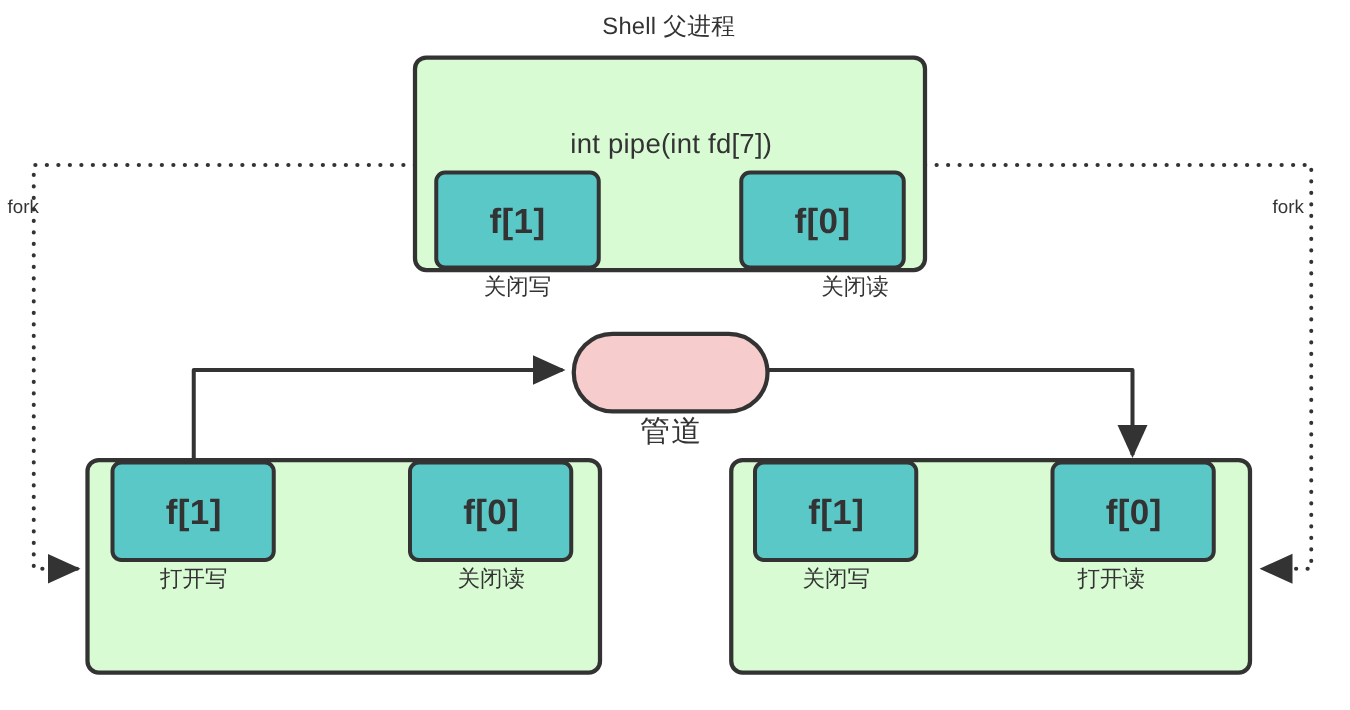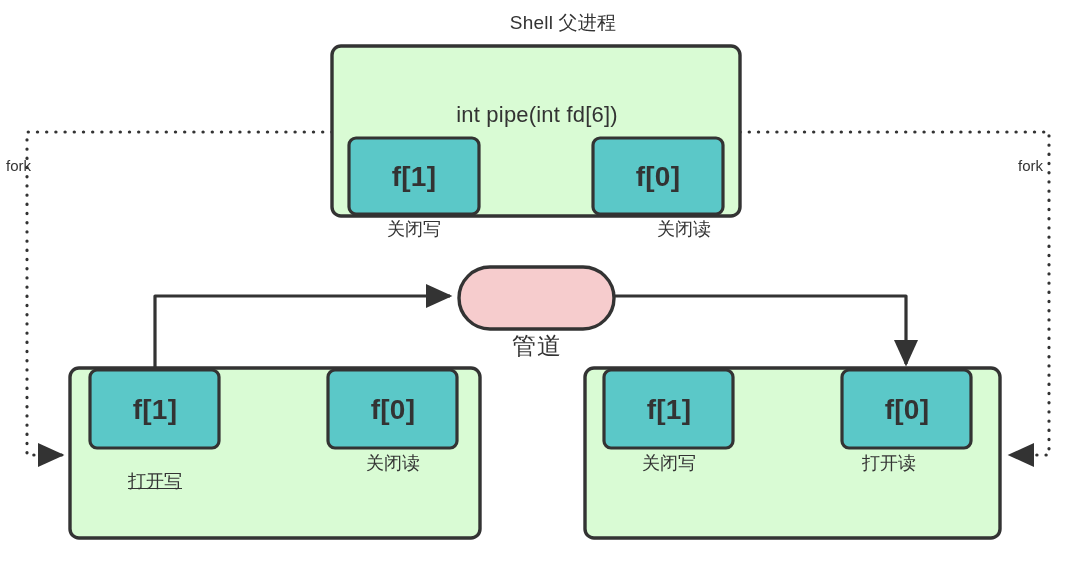--- a/index.html
+++ b/index.html
@@ -99,39 +99,39 @@
 
     <rect x="90" y="370" width="129" height="78" rx="7" ry="7" fill="#5bc8c8" stroke="#333333" stroke-width="3.2"></rect>
     <rect x="328" y="370" width="129" height="78" rx="7" ry="7" fill="#5bc8c8" stroke="#333333" stroke-width="3.2"></rect>
 
     <rect x="604" y="370" width="129" height="78" rx="7" ry="7" fill="#5bc8c8" stroke="#333333" stroke-width="3.2"></rect>
     <rect x="842" y="370" width="129" height="78" rx="7" ry="7" fill="#5bc8c8" stroke="#333333" stroke-width="3.2"></rect>
 
     <rect x="459" y="267" width="155" height="62" rx="31" ry="31" fill="#f6cccd" stroke="#333333" stroke-width="3.4"></rect>
   </svg>
 
-  <div class="txt center" style="left:535px; top:22px;margin-left:28px;" id="page-title-text">Shell 父进程</div>
+  <div class="txt center" style="left:535px; top:22px;" id="page-title-text">Shell 父进程</div>
 
-  <div class="txt center pipe-call-text" style="left:537px; top:115px;">int pipe(int fd[6])</div>
+  <div class="txt center pipe-call-text" style="left:537px; top:115px;">int pipe(int fd[7])</div>
 
   <div class="txt center fd-label" style="left:414px; top:177px;">f[1]</div>
   <div class="txt center fd-label" style="left:658px; top:177px;">f[0]</div>
 
   <div class="txt center state-label" style="left:414px; top:229px;">关闭写</div>
   <div class="txt center state-label" style="left:684px; top:229px;">关闭读</div>
 
   <div class="txt center pipe-node-text" style="left:537px; top:298px;">管道</div>
 
   <div class="txt fork-label" style="left:6px; top:158px;">fork</div>
   <div class="txt fork-label" style="left:1018px; top:158px;">fork</div>
 
   <div class="txt center fd-label" style="left:155px; top:410px;">f[1]</div>
   <div class="txt center fd-label" style="left:393px; top:410px;">f[0]</div>
 
-  <div class="txt center state-label" style="left:155px; top:481px;text-decoration:underline;">打开写</div>
+  <div class="txt center state-label" style="left:155px; top:463px;">打开写</div>
   <div class="txt center state-label" style="left:393px; top:463px;">关闭读</div>
 
   <div class="txt center fd-label" style="left:669px; top:410px;">f[1]</div>
   <div class="txt center fd-label" style="left:907px; top:410px;">f[0]</div>
 
   <div class="txt center state-label" style="left:669px; top:463px;">关闭写</div>
   <div class="txt center state-label" style="left:889px; top:463px;">打开读</div>
 
 </div>
 

